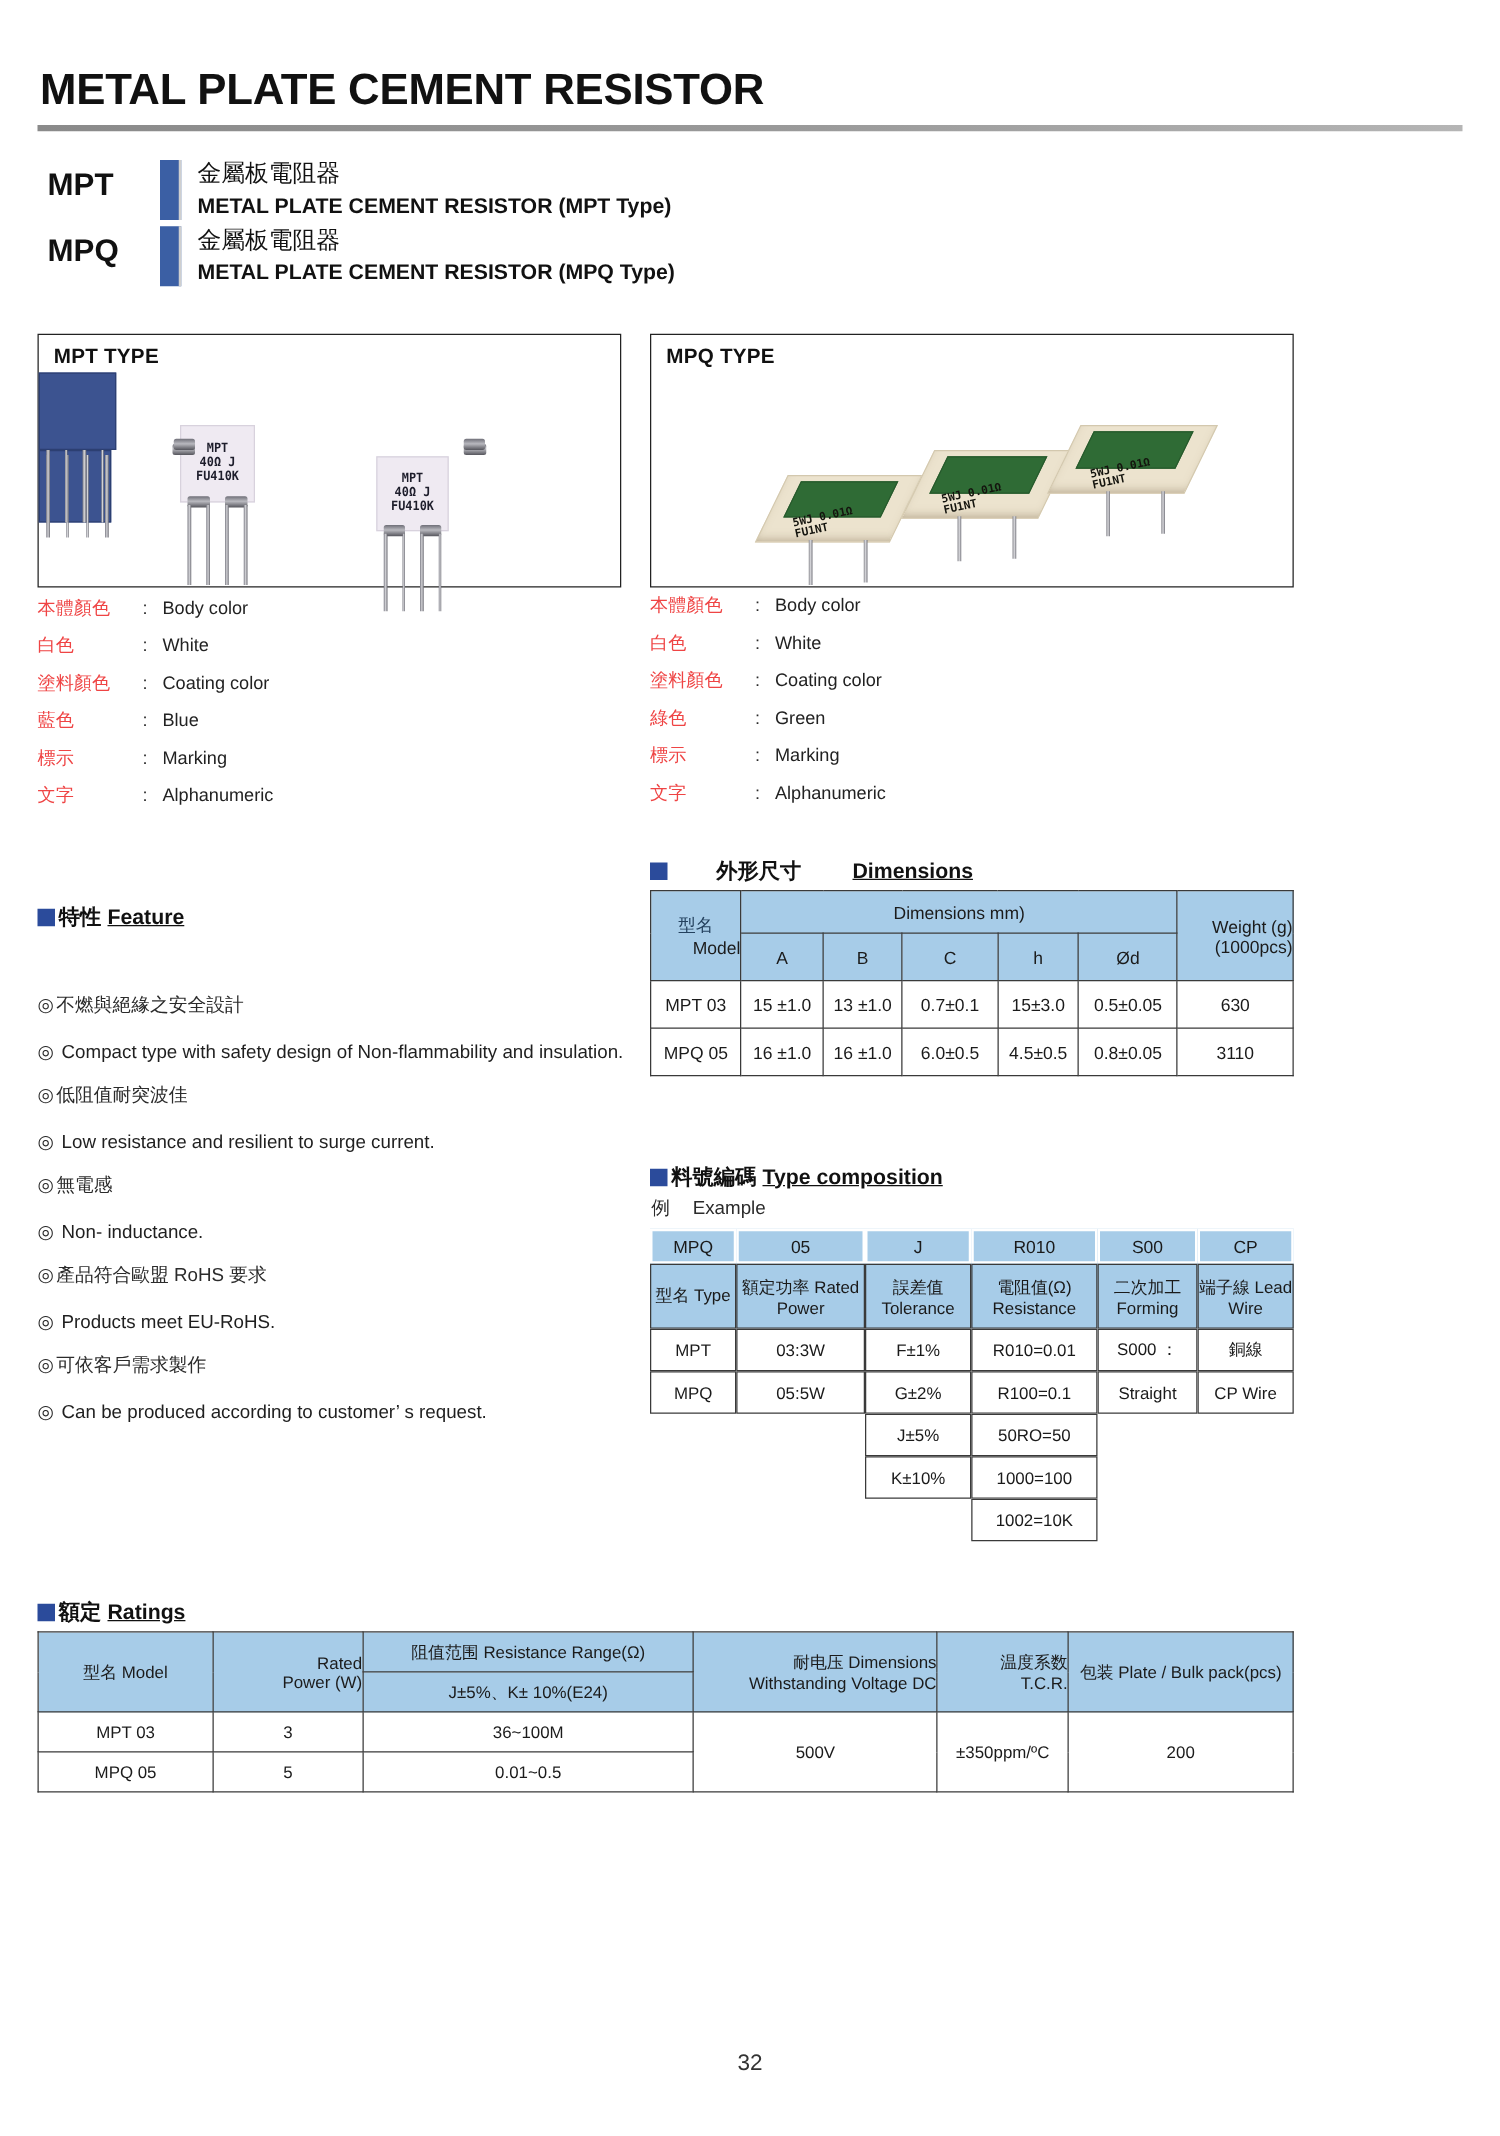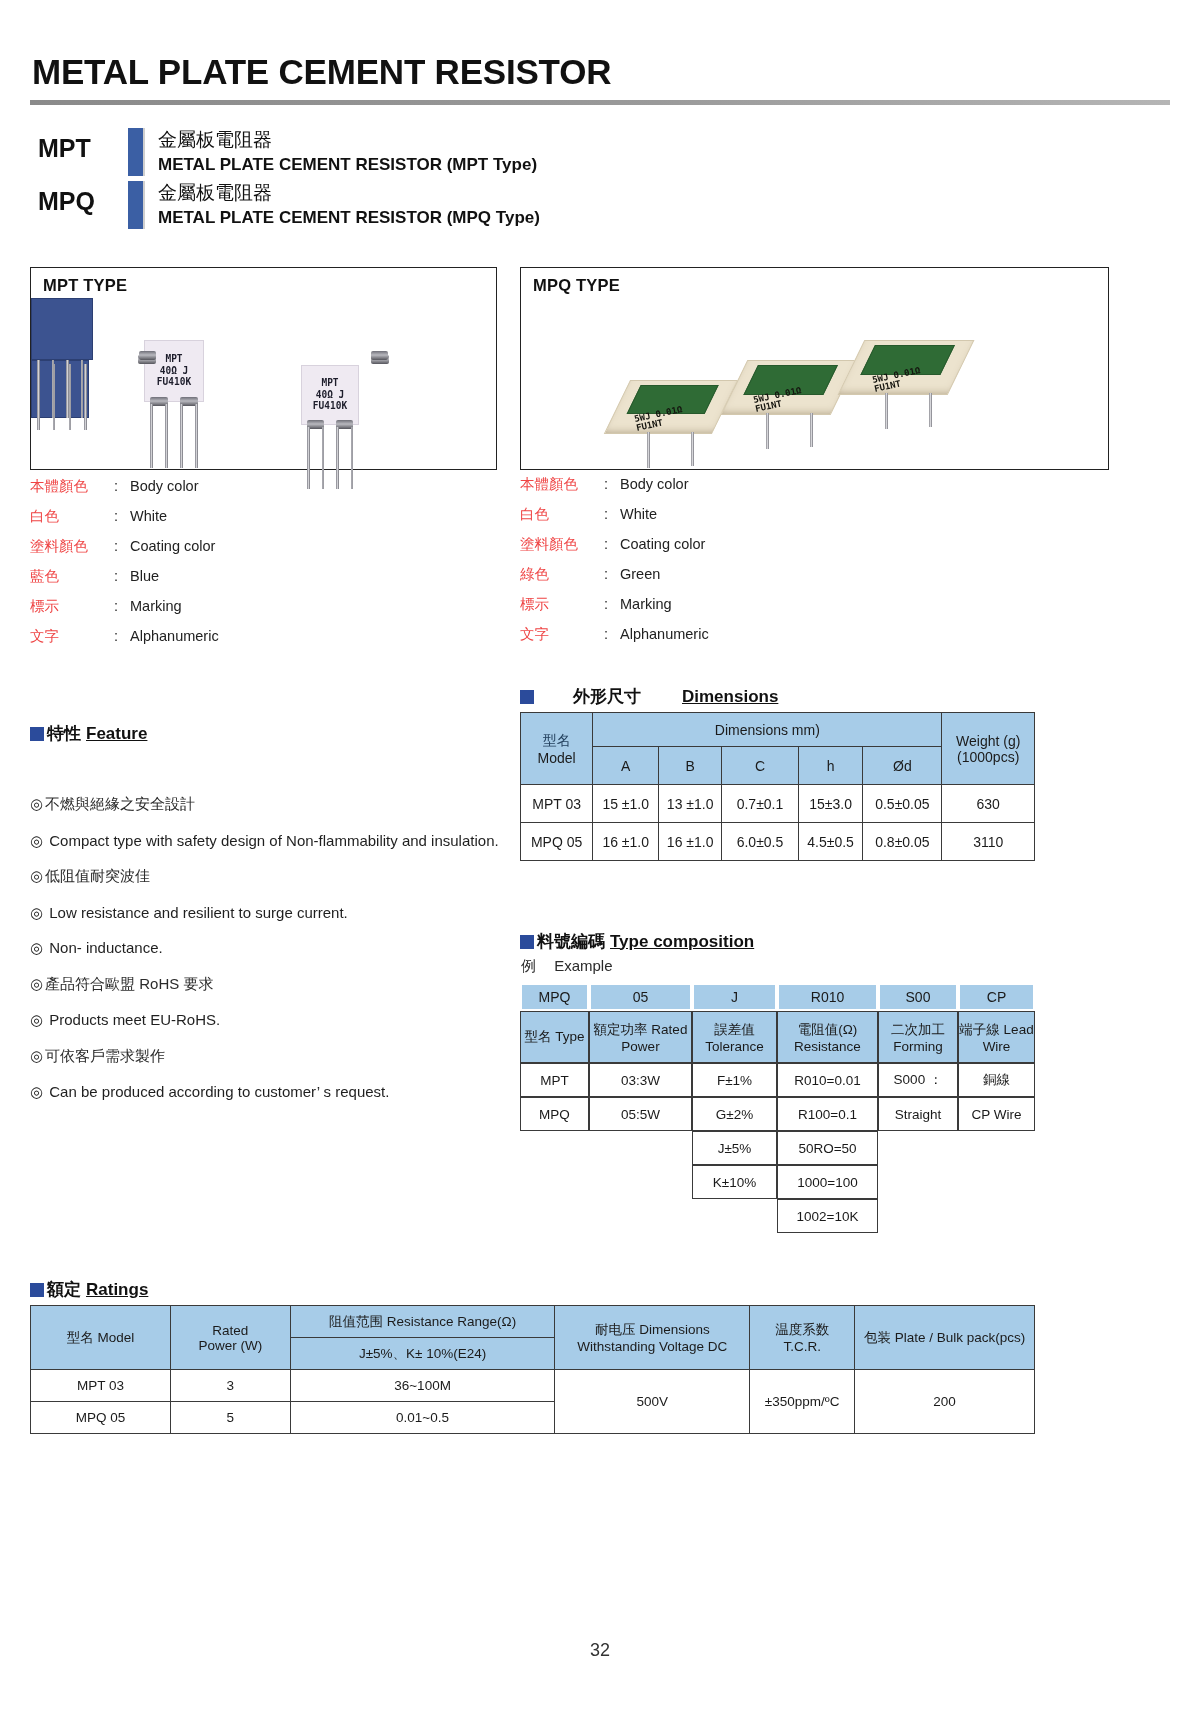--- a/index.html
+++ b/index.html
@@ -115,21 +115,21 @@
   .features .f.en { color: #1f1f1f; }
 
   
   table { border-collapse: collapse; }
   .tbl td, .tbl th {
     border: 1px solid #3a3a3a; text-align: center; font-weight: normal;
     color: #1b1b1b; background: #fff; padding: 0;
   }
   .tbl .hd { background: #a7cce8; }
   .tbl .cn { display: block; color: #24415e; }
-  .tbl .en { display: block; }
+  .tbl .en { display: block; text-align: right; }
 
   #dimensions-table { position: absolute; font-size: 14px; }
   #dimensions-table td { height: 38px; }
   #dimensions-table .hdr-top td { height: 34px; }
 
   #typecomp-table { position: absolute; font-size: 13.5px; border-collapse: separate; border-spacing: 0; }
   #typecomp-table td { border: 1px solid #3a3a3a; text-align: center; padding: 0; background: #fff; }
   #typecomp-table .ex td { background: #a7cce8; border: 2px solid #fff; height: 28px; font-size: 14px; }
   #typecomp-table .hd2 td { background: #a7cce8; height: 52px; }
   #typecomp-table .body-td { height: 34px; }
@@ -237,21 +237,21 @@
           <div class="leg" style="height:58px;"></div>
             <div class="leg" style="height:58px;"></div>
           <div class="leg" style="height:58px;"></div>
             <div class="leg" style="height:58px;"></div>
         </div>
       </div>
 
     </div>
   </div>
 
-  <div class="panel" style="left:520px; top:267px; width:589px; height:203px;padding-left:44px;">
+  <div class="panel" style="left:520px; top:267px; width:515px; height:203px;padding-left:44px;">
     <div class="panel-title">MPQ TYPE</div>
     <div class="photo-area">
 
       <div class="mpq" style="left:96px; top:82px;">
         <div class="slab" style="width:108px; height:54px;">
           <div class="green" style="left:12px; top:4px; width:78px; height:29px;"></div>
         </div>
         <div class="face" style="left:18px; top:30px; font-size:9px;">
           <div>5WJ 0.01Ω</div>
           <div>FU1NT</div>
@@ -357,20 +357,21 @@
     <span class="sq"></span>
     <span class="cn">特性</span>
     <span class="en">Feature</span>
   </div>
 
   <div class="features" style="left:30px; top:755px;">
     <div class="f"><span class="b">◎</span><span>不燃與絕緣之安全設計</span></div>
     <div class="f en"><span class="b">◎</span> <span>Compact type with safety design of Non-flammability and insulation.</span></div>
     <div class="f"><span class="b">◎</span><span>低阻值耐突波佳</span></div>
     <div class="f en"><span class="b">◎</span> <span>Low resistance and resilient to surge current.</span></div>
+    <div class="f"><span class="b">◎</span><span>無電感</span></div>
     <div class="f en"><span class="b">◎</span> <span>Non- inductance.</span></div>
     <div class="f"><span class="b">◎</span><span>產品符合歐盟 RoHS 要求</span></div>
     <div class="f en"><span class="b">◎</span> <span>Products meet  EU-RoHS.</span></div>
     <div class="f"><span class="b">◎</span><span>可依客戶需求製作</span></div>
     <div class="f en"><span class="b">◎</span> <span>Can be produced according to customer’ s request.</span></div>
   </div>
 
   <div class="sec-head" style="left:520px; top:685px;gap:36px;">
     <span class="sq"></span>
     <span class="cn">外形尺寸</span>

